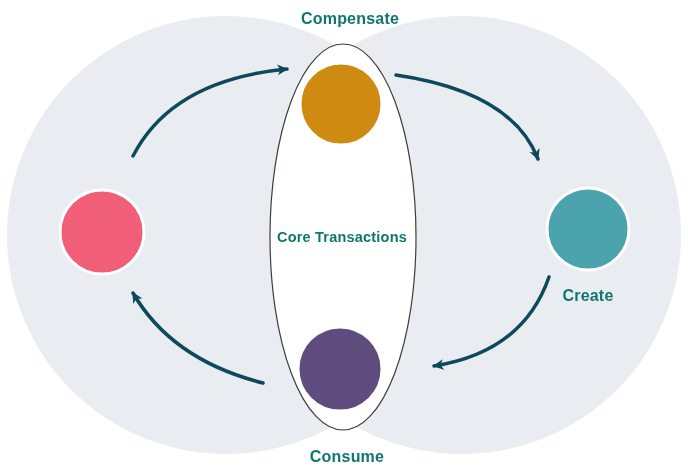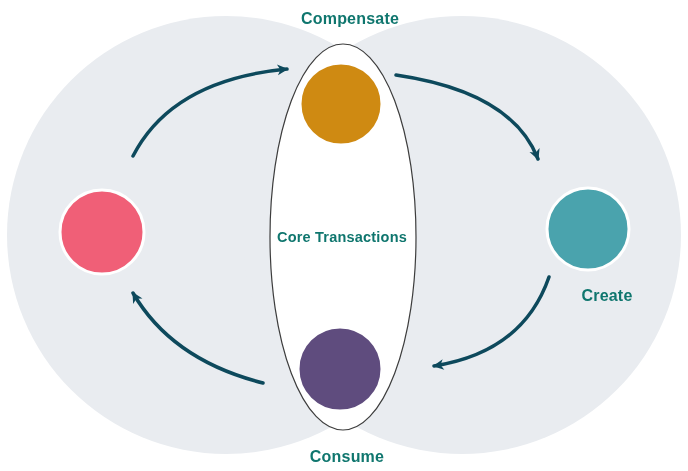--- a/index.html
+++ b/index.html
@@ -56,20 +56,20 @@
     <path d="M 263 383 Q 172 360 133 293" fill="none" stroke-width="3.5" stroke-linecap="round" marker-end="url(#arrowhead)" stroke="#0D495C"></path>
 
     <circle cx="341" cy="104" r="41" stroke="#ffffff" stroke-width="3" fill="#CF8A12"></circle>
     <circle cx="588" cy="229" r="41" stroke="#ffffff" stroke-width="3" fill="#4AA3AD"></circle>
     <circle cx="340" cy="369" r="42" stroke="#ffffff" stroke-width="3" fill="#5F4C7E"></circle>
     <circle cx="102" cy="232" r="42" stroke="#ffffff" stroke-width="3" fill="#F05F77"></circle>
   </svg>
 
   <div class="diagram-label" style="left:350px; top:19px;">Compensate</div>
 
-  <div class="diagram-label" style="left:588px; top:296px;margin-left:19px;">Create</div>
+  <div class="diagram-label" style="left:588px; top:296px;">Create</div>
 
   <div class="diagram-label" style="left:347px; top:457px;">Consume</div>
 
 
   <div class="diagram-label center-label" style="left:342px; top:237px;">Core Transactions</div>
 
 </div>
 
 </body></html>

